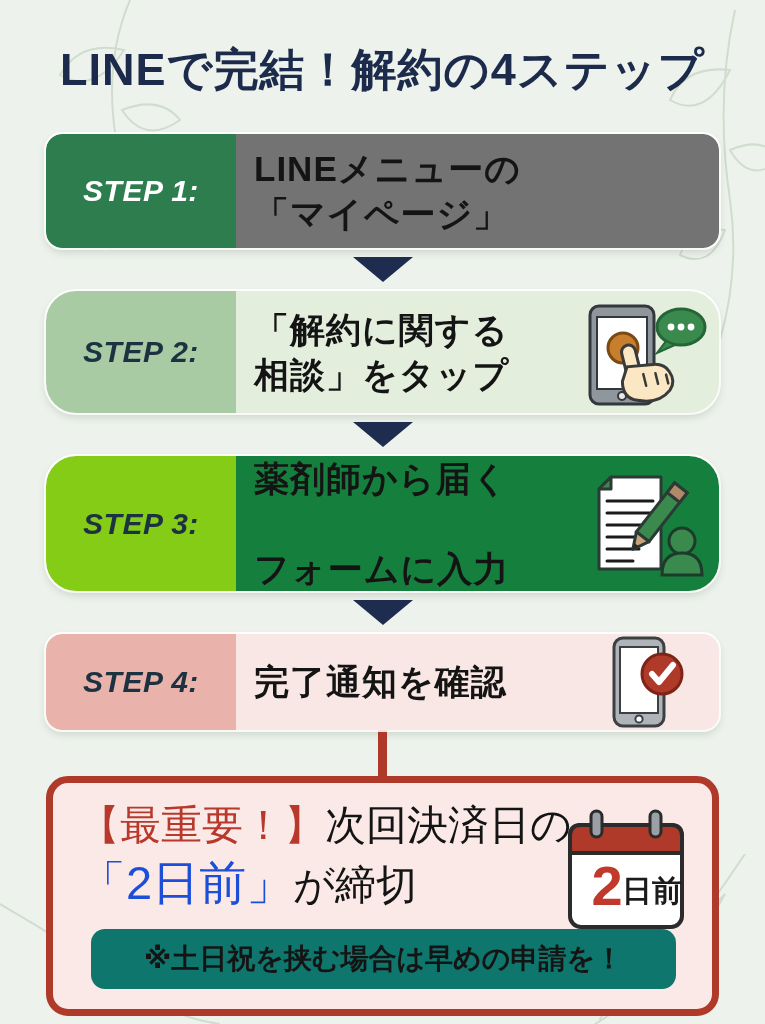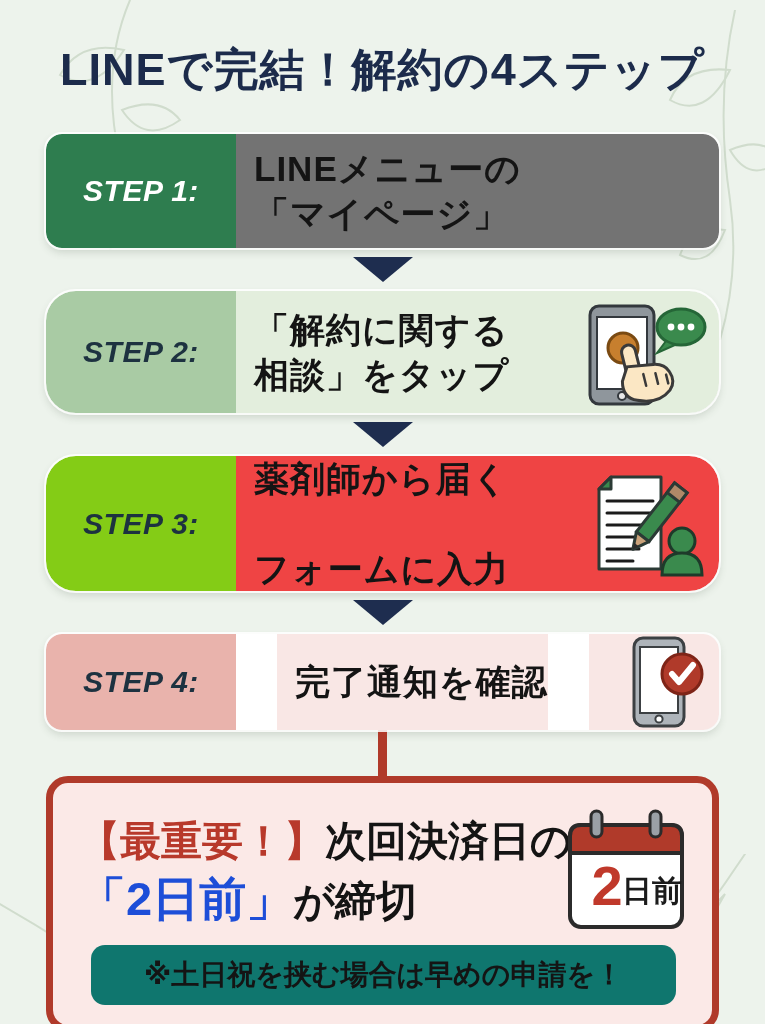--- a/index.html
+++ b/index.html
@@ -44,50 +44,50 @@
     padding-left:18px;
     font-size:35px; font-weight:800; color:#141414;
     line-height:1.3; letter-spacing:1px; white-space:nowrap;
   }
   .step-icon {
     flex:0 0 150px;
     display:flex; align-items:center; justify-content:center;
   }
   .step1 { min-height:114px; }
   .step2, .step3 { min-height:122px;border-radius:30px; }
-  .step4 { min-height:96px;gap:41px; }
+  .step4 { min-height:96px; }
   .step1 .step-label { background:#2e7d4f; color:#ffffff; }
   .step1 .step-body, .step1 .step-icon { background:#737373;justify-content:center; }
   .step2 .step-label { background:#a9cba4; color:#1d3240; }
   .step2 .step-body, .step2 .step-icon { background:#e3eedd; }
   .step3 .step-label { background:#84cc16; color:#1d3240; }
-  .step3 .step-body, .step3 .step-icon { background:#ef4444;gap:44px; }
+  .step3 .step-body, .step3 .step-icon { background:#15803d;gap:44px; }
   .step4 .step-label { background:#e9b3ac; color:#1d3240; }
   .step4 .step-body, .step4 .step-icon { background:#f9e7e5; }
 
   .arrow-down {
     width:0; height:0; margin:9px auto;
     border-left:30px solid transparent;
     border-right:30px solid transparent;
     border-top:25px solid #1e2d4f;
   }
   .connector { width:9px; height:46px; background:#b03a2a; margin:0 auto; }
 
   .important {
     margin:0 46px;
     border:7px solid #b03a2a;
     border-radius:22px;
     background:#fbe9e7;
     padding:16px 20px 18px 22px;
     position:relative;
   }
   .imp-heading {
-    font-weight:700; color:#141414;
+    font-weight:400; color:#141414;
     line-height:1.3; font-size:41px;
-    padding-left:4px; white-space:nowrap;margin-top:16px;
+    padding-left:4px; white-space:nowrap;
   }
   .imp-tag { color:#b8392b; }
   .imp-highlight { color:#1d4ed8; font-size:47px; }
   .imp-calendar { position:absolute; right:24px; top:22px; }
   .imp-note {
     margin:16px 16px 2px;
     background:#0f766e;
     border-radius:14px;
     text-align:center;
     font-size:28px; font-weight:800; color:#141414;

